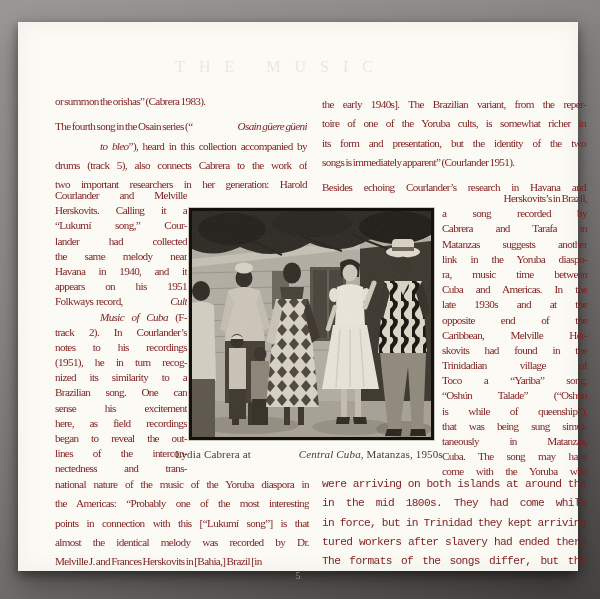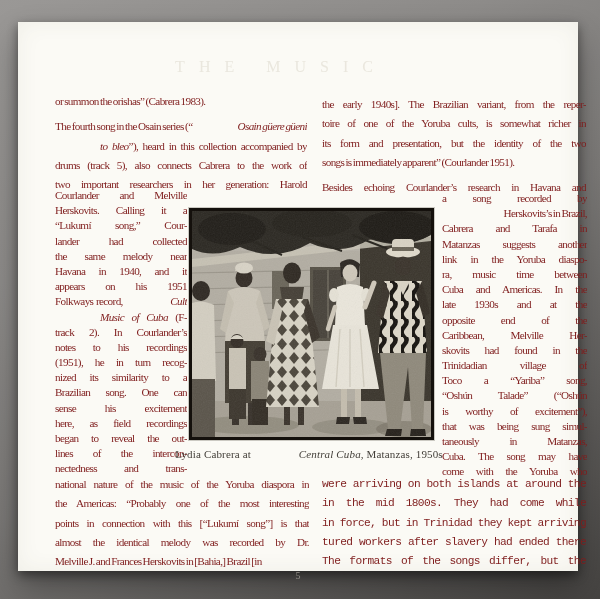--- a/index.html
+++ b/index.html
@@ -93,35 +93,35 @@
       <div class="line last"><span>Melville J. and Frances Herskovits in [Bahia,] Brazil [in</span></div>
     </div>
   <div id="blk-right-top" class="tblock wide">
       <div class="line"><span>the early 1940s]. The Brazilian variant, from the reper-</span></div>
       <div class="line"><span>toire of one of the Yoruba cults, is somewhat richer in</span></div>
       <div class="line"><span>its form and presentation, but the identity of the two</span></div>
       <div class="line last"><span>songs is immediately apparent” (Courlander 1951).</span></div>
       <div class="line gap"><span>Besides echoing Courlander’s research in Havana and</span></div>
     </div>
   <div id="blk-right-nar" class="tblock nar">
+      <div class="line r"><span>Herskovits’s in Brazil,</span></div>
       <div class="line"><span>a song recorded by</span></div>
-      <div class="line r"><span>Herskovits’s in Brazil,</span></div>
       <div class="line"><span>Cabrera and Tarafa in</span></div>
       <div class="line"><span>Matanzas suggests another</span></div>
       <div class="line"><span>link in the Yoruba diaspo-</span></div>
       <div class="line"><span>ra, music time between</span></div>
       <div class="line"><span>Cuba and Americas. In the</span></div>
       <div class="line"><span>late 1930s and at the</span></div>
       <div class="line"><span>opposite end of the</span></div>
       <div class="line"><span>Caribbean, Melville Her-</span></div>
       <div class="line"><span>skovits had found in the</span></div>
       <div class="line"><span>Trinidadian village of</span></div>
       <div class="line"><span>Toco a “Yariba” song,</span></div>
       <div class="line"><span>“Oshún Talade” (“Oshún</span></div>
-      <div class="line"><span>is worthy of excitement”),</span></div>
+      <div class="line"><span>is while of queenship”),</span></div>
       <div class="line"><span>that was being sung simul-</span></div>
       <div class="line"><span>taneously in Matanzas,</span></div>
       <div class="line"><span>Cuba. The song may have</span></div>
       <div class="line"><span>come with the Yoruba who</span></div>
     </div>
   <div id="blk-right-bot" class="tblock wide">
       <div class="line"><span>were arriving on both islands at around the same time,</span></div>
       <div class="line"><span>in the mid 1800s. They had come while slavery was still</span></div>
       <div class="line"><span>in force, but in Trinidad they kept arriving as inden-</span></div>
       <div class="line"><span>tured workers after slavery had ended there in 1838.</span></div>

